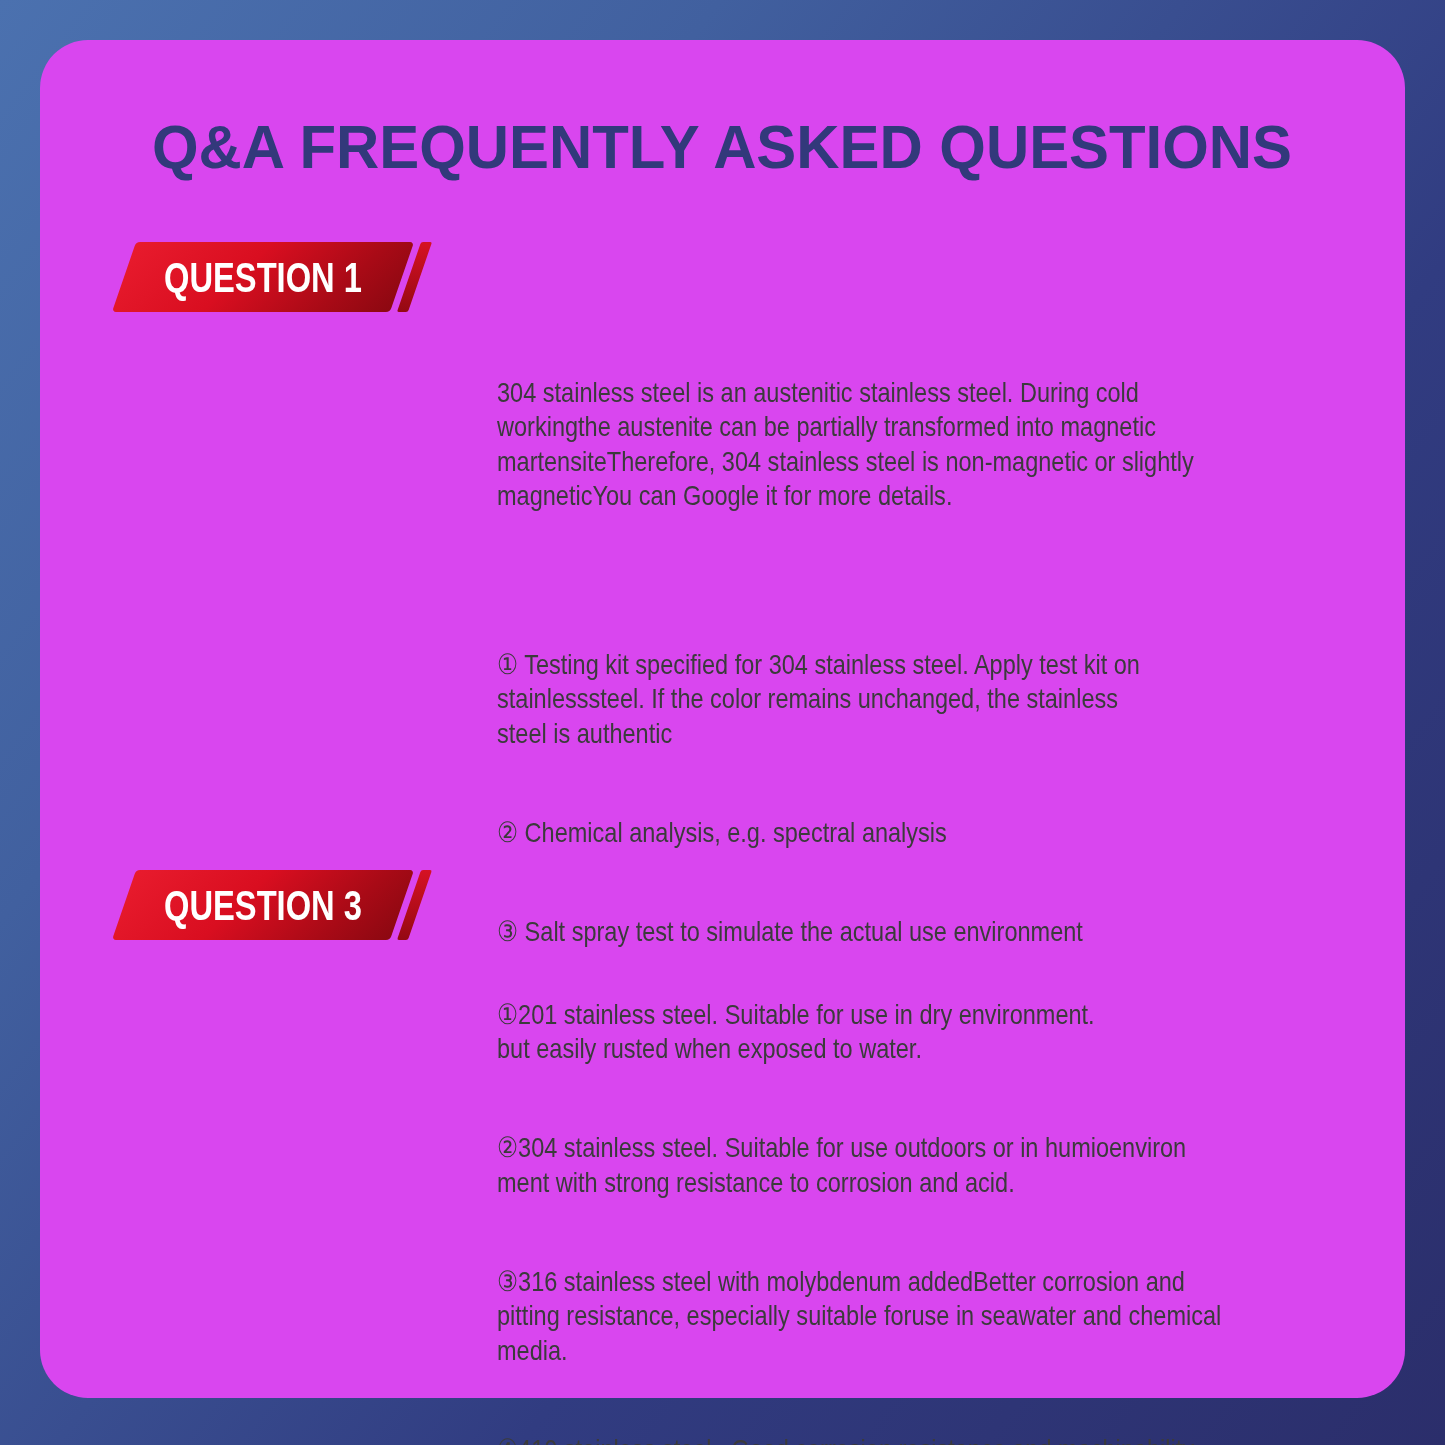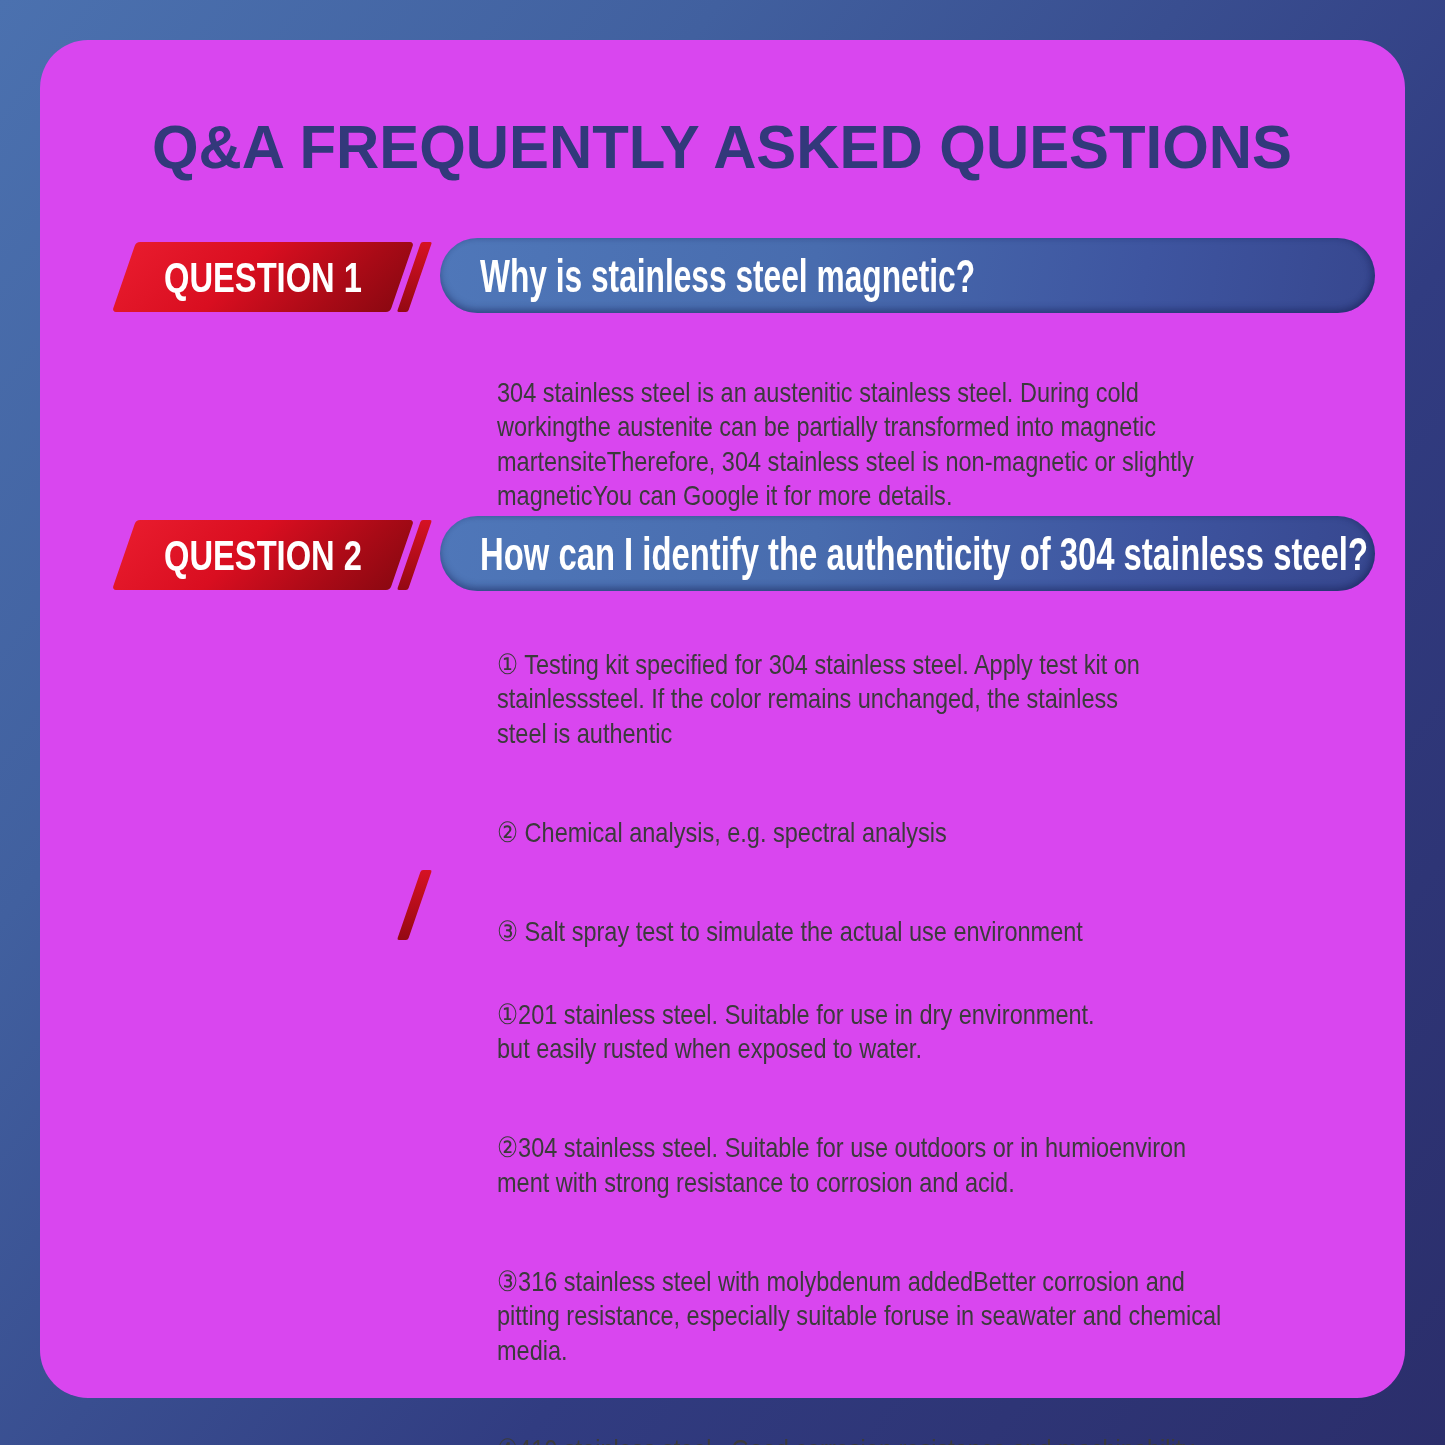--- a/index.html
+++ b/index.html
@@ -61,58 +61,45 @@
   </svg>
 
   <div class="header-row" style="top:198px">
     <div class="badge">
       <div class="badge-bg"></div>
       <svg class="badge-svg">
         <text x="139" y="50" text-anchor="middle" textLength="198" lengthAdjust="spacingAndGlyphs">QUESTION 1</text>
       </svg>
     </div>
     <div class="slash"></div>
-    <div class="pill">
-      <svg class="pill-svg">
-        <text x="40" y="54" textLength="495" lengthAdjust="spacingAndGlyphs">Why is stainless steel magnetic?</text>
-      </svg>
-    </div>
   </div>
 
   <div class="answer" style="top:301px">
     <p>304 stainless steel is an austenitic stainless steel. During cold
 workingthe austenite can be partially transformed into magnetic
 martensiteTherefore, 304 stainless steel is non-magnetic or slightly
 magneticYou can Google it for more details.</p>
   </div>
 
-  <div class="header-row" style="top:476px">
-    <div class="badge">
-      <div class="badge-bg"></div>
-      <svg class="badge-svg">
-        <text x="139" y="50" text-anchor="middle" textLength="198" lengthAdjust="spacingAndGlyphs">QUESTION 2</text>
-      </svg>
-    </div>
-    <div class="slash"></div>
-    <div class="pill">
-      <svg class="pill-svg">
-        <text x="40" y="54" textLength="888" lengthAdjust="spacingAndGlyphs">How can I identify the authenticity of 304 stainless steel?</text>
-      </svg>
-    </div>
-  </div>
 
   <div class="answer" style="top:573px">
     <p>① Testing kit specified for 304 stainless steel. Apply test kit on
 stainlesssteel. If the color remains unchanged, the stainless
 steel is authentic</p>
     <p>② Chemical analysis, e.g. spectral analysis</p>
     <p>③ Salt spray test to simulate the actual use environment</p>
   </div>
 
   <div class="header-row" style="top:826px">
+    <div class="badge">
+      <div class="badge-bg"></div>
+      <svg class="badge-svg">
+        <text x="139" y="50" text-anchor="middle" textLength="198" lengthAdjust="spacingAndGlyphs">QUESTION 3</text>
+      </svg>
+    </div>
     <div class="slash"></div>
   </div>
 
   <div class="answer" style="top:923px">
     <p>①201 stainless steel. Suitable for use in dry environment.
 but easily rusted when exposed to water.</p>
     <p>②304 stainless steel. Suitable for use outdoors or in humioenviron
 ment  with strong resistance to corrosion and acid.</p>
     <p>③316 stainless steel with molybdenum addedBetter corrosion and
 pitting resistance, especially suitable foruse in seawater and chemical

